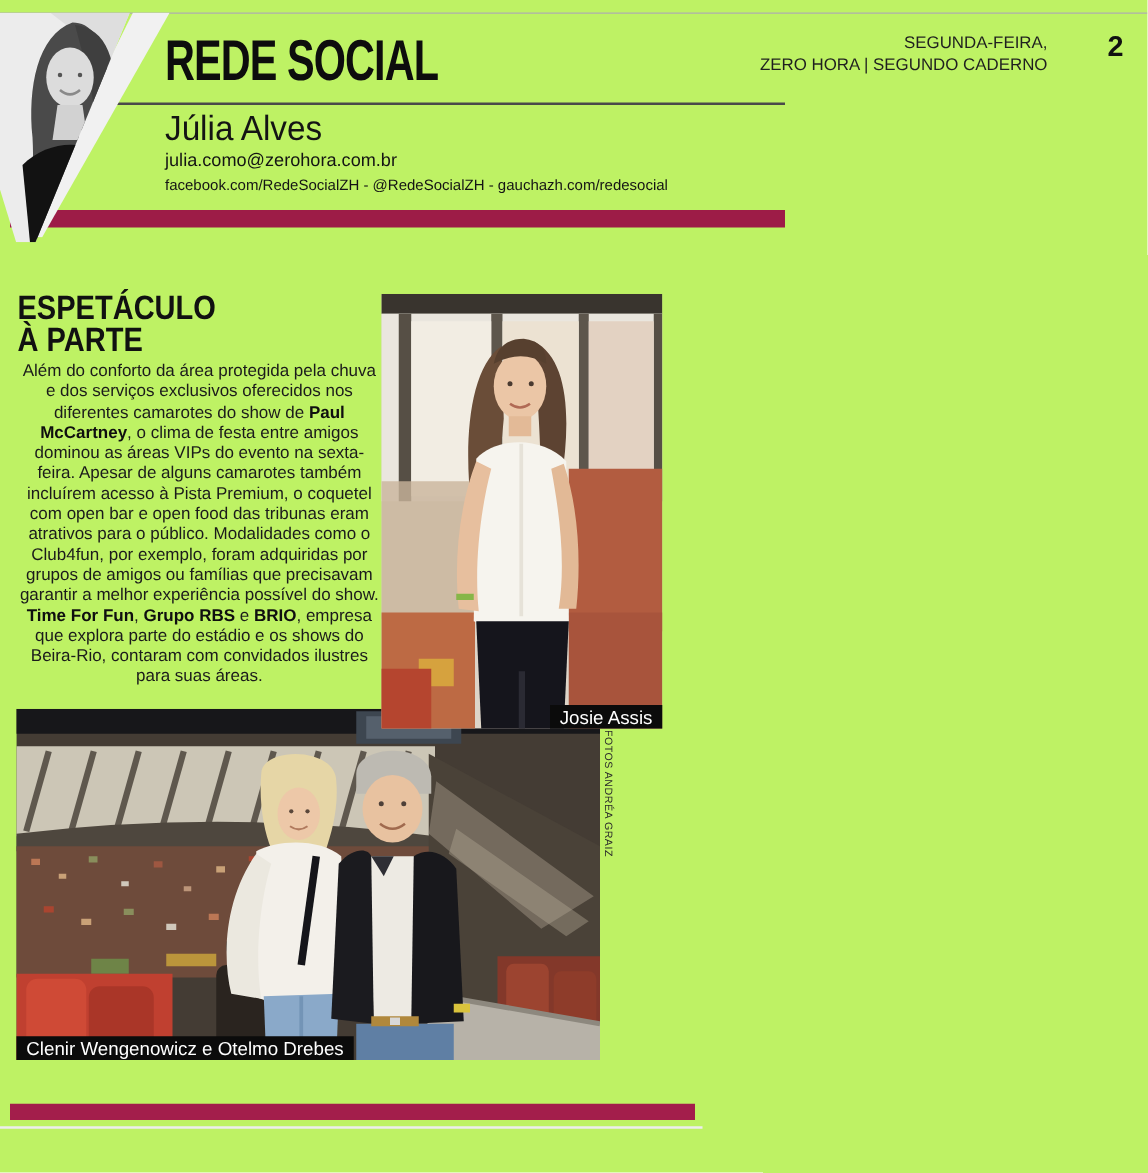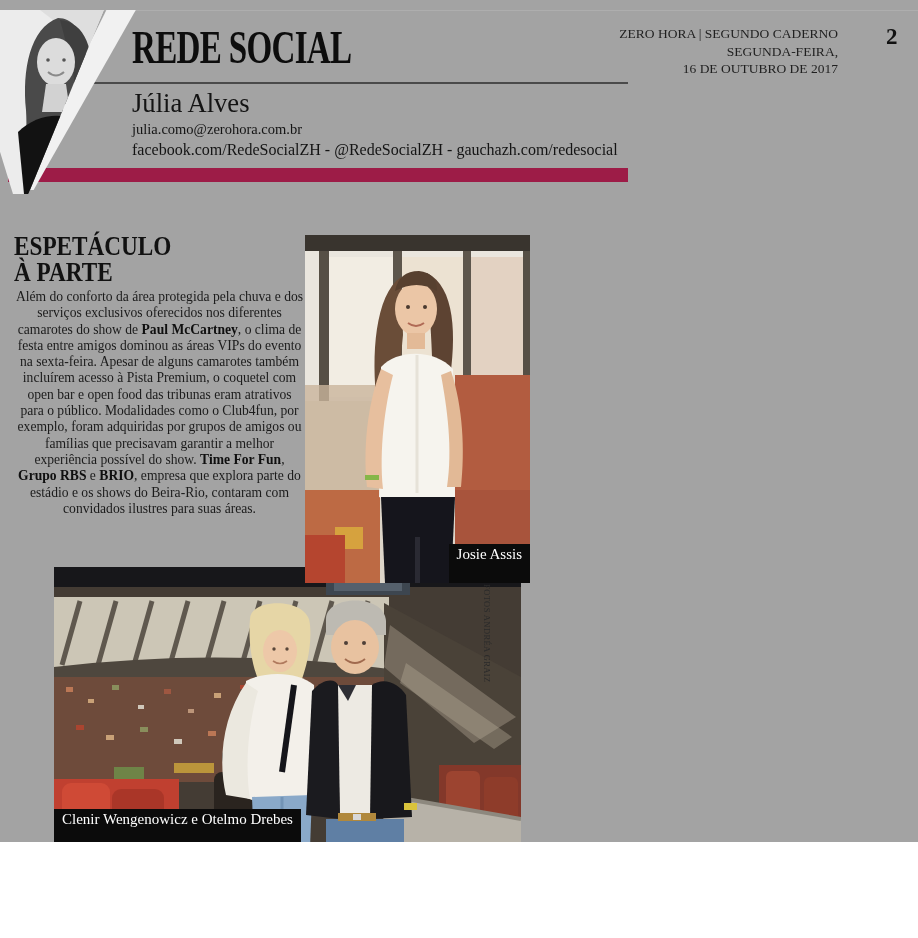--- a/index.html
+++ b/index.html
@@ -1,39 +1,39 @@
 <!DOCTYPE html>
 <html><head>
 <meta charset="utf-8">
 <style>
   * { margin:0; padding:0; box-sizing:border-box; }
   html,body { background:#ffffff; }
   .page {
-    position:relative; width:918px; height:842px; background:#a3a3a3;
-    font-family:Liberation Serif, serif; overflow:hidden;
+    position:relative; width:918px; height:938px; background:#bef264;
+    font-family:Liberation Sans, sans-serif; overflow:hidden;
   }
   .abs { position:absolute; }
 
   
   .top-hairline { top:10px; left:0; width:918px; height:1px; background:#aeaeae; }
   .title-rule   { top:82px; left:0; width:628px; height:2px; background:#4a4a4a; }
   .accent-bar-top    { top:168px; left:8px; width:620px; height:14px; background:#9d1c47; z-index:1; }
   .accent-bar-bottom { top:883px; left:8px; width:548px; height:13px; background:#a31e4b; }
   .footer-faint-line { top:901px; left:0; width:562px; height:2px; background:#ededee; }
 
   
   .masthead-title {
     top:24px; left:132px; font-size:46px; line-height:48px; font-weight:800;
     letter-spacing:-1px; color:#0d0d0d; transform:scaleX(.72); transform-origin:0 0;
     white-space:nowrap;
   }
   .author-name { top:87px; left:132px; font-size:28px; color:#141414; white-space:nowrap;
     transform:scaleX(.95); transform-origin:0 0; }
   .author-email  { top:121px; left:132px; font-size:14.5px; color:#141414; white-space:nowrap; }
-  .author-social { top:141px; left:132px; font-size:16px; color:#141414; white-space:nowrap; }
+  .author-social { top:141px; left:132px; font-size:12px; color:#141414; white-space:nowrap; }
 
   .edition-block { top:25px; left:560px; width:278px; text-align:right;
     font-size:13.5px; line-height:17.5px; color:#1f1f1f; }
   .page-number { top:24px; left:886px; font-size:23px; font-weight:700; color:#111; }
 
   
   .avatar-wedge { top:10px; left:0; width:140px; height:180px; background:#f1f1f1;
     clip-path:polygon(76% 0, 97% 0, 24% 100%, 12% 100%); z-index:2; }
   .avatar { top:10px; left:0; width:118px; height:184px; z-index:4;
     clip-path:polygon(0 0, 88% 0, 24% 100%, 11% 100%, 0 77%); }
@@ -47,24 +47,24 @@
   .body-text {
     top:289px; left:14px; width:291px; font-size:13.6px; line-height:16.3px;
     color:#1b1b1b; text-align:center;
   }
   .body-text b { font-weight:700; color:#0f0f0f; }
 
   
   .photo { overflow:hidden; }
   .photo svg { display:block; }
   .photo-1 { top:235px; left:305px; width:225px; height:348px; z-index:3; }
-  .photo-2 { top:567px; left:13px; width:467px; height:281px; z-index:2;margin-left:41px; }
+  .photo-2 { top:567px; left:13px; width:467px; height:281px; z-index:2; }
   .caption {
     position:absolute; background:#0b0b0b; color:#ffffff; font-size:15px;
-    line-height:17px; padding:2px 8px 20px 8px; white-space:nowrap;
+    line-height:17px; padding:2px 8px 0 8px; white-space:nowrap;
   }
   .caption-1 { right:0; bottom:0; }
   .caption-2 { left:0; bottom:0; }
 
   .photo-credit {
     top:584px; left:482px; writing-mode:vertical-rl; font-size:8.5px;
     letter-spacing:.4px; color:#2a2a2a; z-index:3; white-space:nowrap;
   }
 </style>
 </head>
@@ -90,23 +90,22 @@
     </svg>
   </div>
 
   <div class="abs masthead-title">REDE SOCIAL</div>
   <div class="abs title-rule"></div>
   <div class="abs author-name">Júlia Alves</div>
   <div class="abs author-email">julia.como@zerohora.com.br</div>
   <div class="abs author-social">facebook.com/RedeSocialZH - @RedeSocialZH - gauchazh.com/redesocial</div>
 
   <div class="abs edition-block">
+    <div>SEGUNDA-FEIRA,</div>
     <div>ZERO HORA | SEGUNDO CADERNO</div>
-    <div>SEGUNDA-FEIRA,</div>
-    <div>16 DE OUTUBRO DE 2017</div>
   </div>
   <div class="abs page-number">2</div>
 
   <div class="abs accent-bar-top"></div>
 
   <div class="abs headline">
     <div>ESPETÁCULO</div>
     <div>À PARTE</div>
   </div>
 

